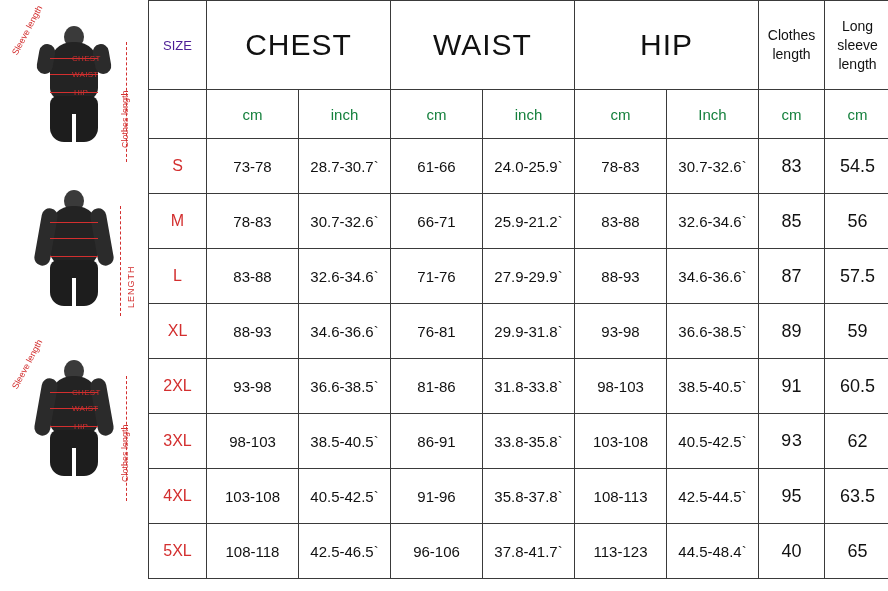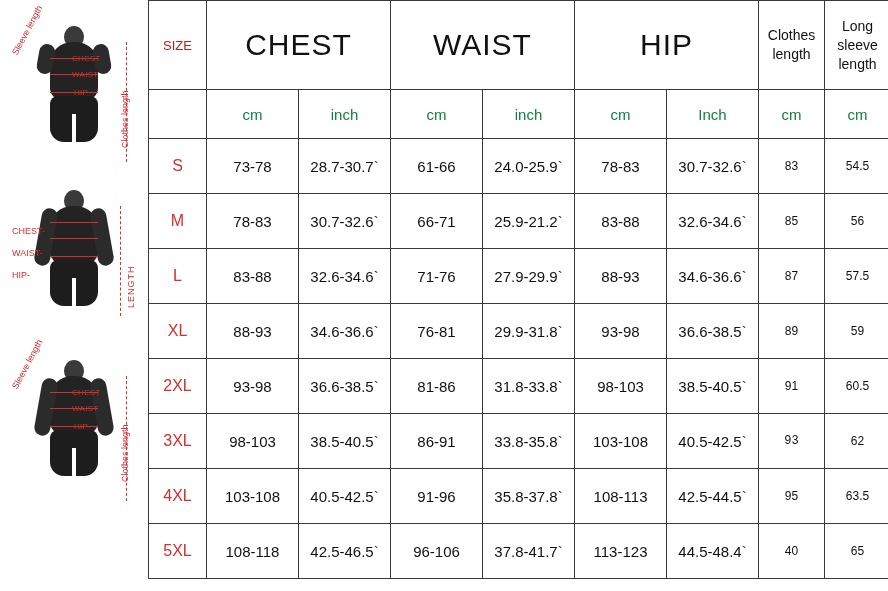--- a/index.html
+++ b/index.html
@@ -185,39 +185,39 @@
     height: 88px;
   }
   .hdr-small {
     font-size: 14px;
     color: #111111;
     line-height: 19px;
     height: 88px;
   }
   .hdr-size {
     font-size: 13px;
-    color: #b91c1c;
+    color: #4c1d95;
     height: 88px;
   }
   .unit-row td {
     height: 48px;
     font-size: 15px;
     color: #15803d;
   }
   .data-row td {
     height: 54px;
     font-size: 15px;
     color: #111111;
   }
   .data-row td.sz {
     color: #d32f2f;
     font-size: 16px;
   }
   .data-row td.small-col {
-    font-size: 12px;
+    font-size: 18px;
   }
   .bold-cell { font-weight: bold; font-family: Liberation Mono, monospace; }
 </style>
 </head>
 <body>
 
 <div class="page">
 
   <div class="illus-col">
 
@@ -243,25 +243,20 @@
     <div class="figure fig2">
       <div class="body-art long">
         <div class="head"></div>
         <div class="torso"></div>
         <div class="sleeve-l"></div>
         <div class="sleeve-r"></div>
         <div class="shorts"></div>
         <div class="band b1"></div>
         <div class="band b2"></div>
         <div class="band b3"></div>
-      </div>
-      <div class="side-stack">
-        <div>CHEST-</div>
-        <div>WAIST-</div>
-        <div>HIP-</div>
       </div>
       <div class="len-vert">LENGTH</div>
       <div class="dash-v" style="left:112px; top:16px; height:110px;"></div>
     </div>
 
     <div class="figure fig3">
       <div class="body-art long">
         <div class="head"></div>
         <div class="torso"></div>
         <div class="sleeve-l"></div>

